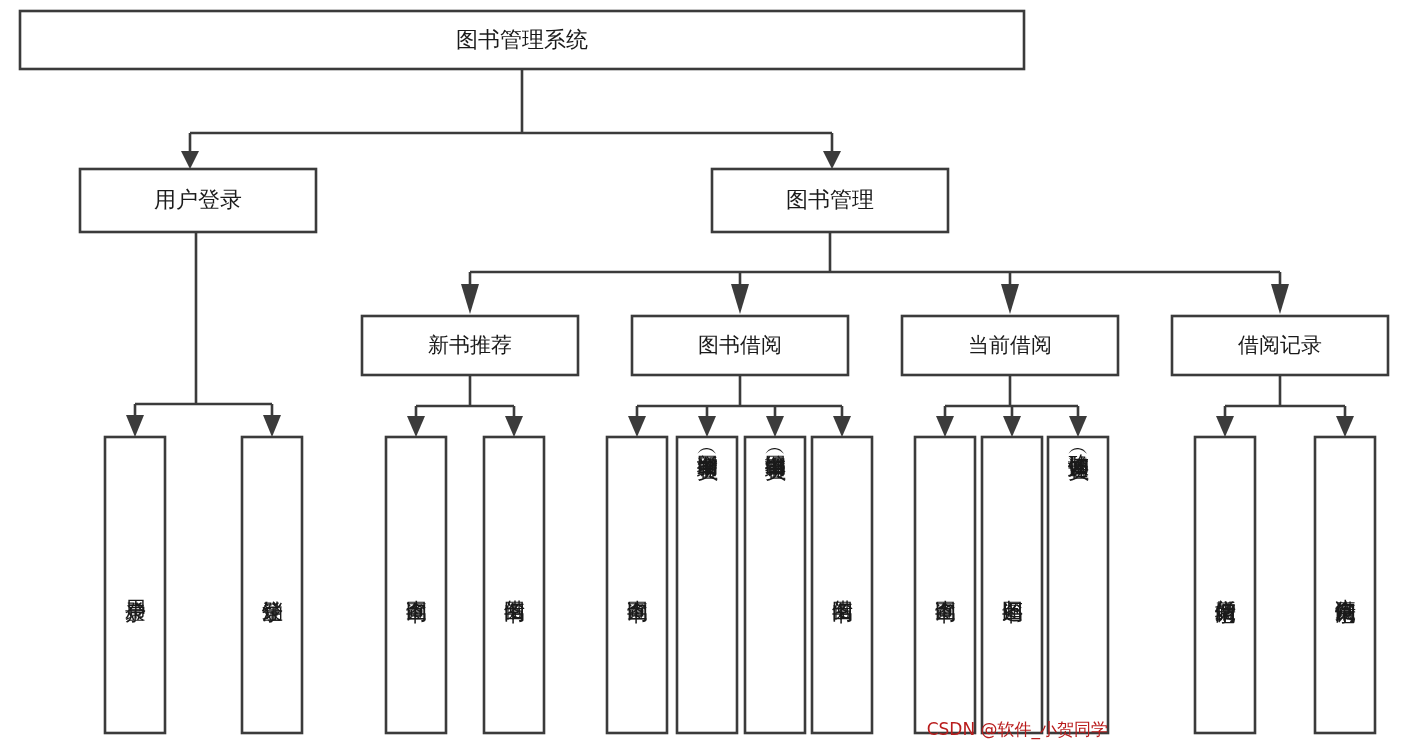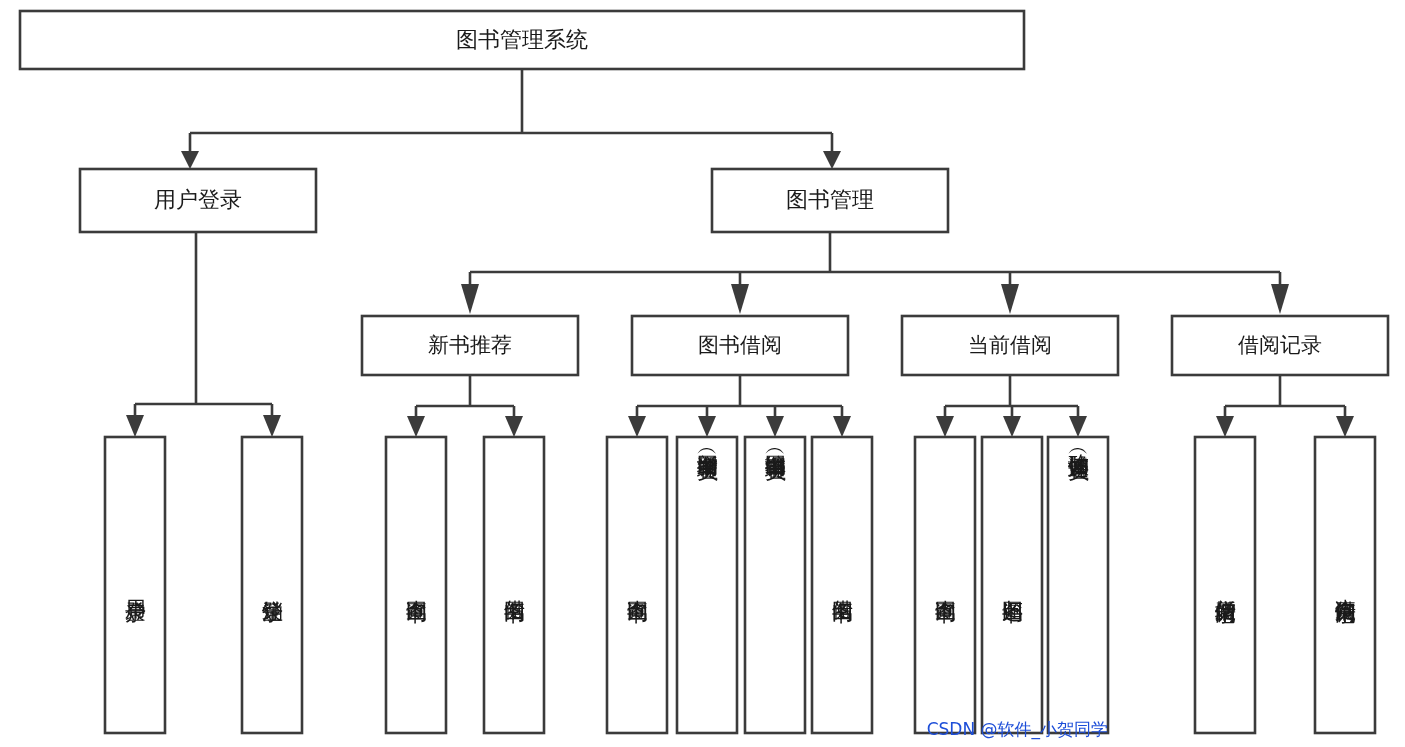--- a/index.html
+++ b/index.html
@@ -67,21 +67,21 @@
     line-height: 1.0;
     letter-spacing: 1px;
     white-space: nowrap;
   }
   .watermark {
     position: absolute;
     right: 8px;
     bottom: 6px;
     font-family: "DejaVu Sans", "Liberation Sans", sans-serif;
     font-size: 17px;
-    color: #1d4ed8;
+    color: #b91c1c;
     white-space: nowrap;
     user-select: none;
   }
 </style>
 </head>
 <body>
 
 <div id="diagram-root">
 
   <svg class="diagram" viewBox="0 0 1405 747" xmlns="http://www.w3.org/2000/svg">

